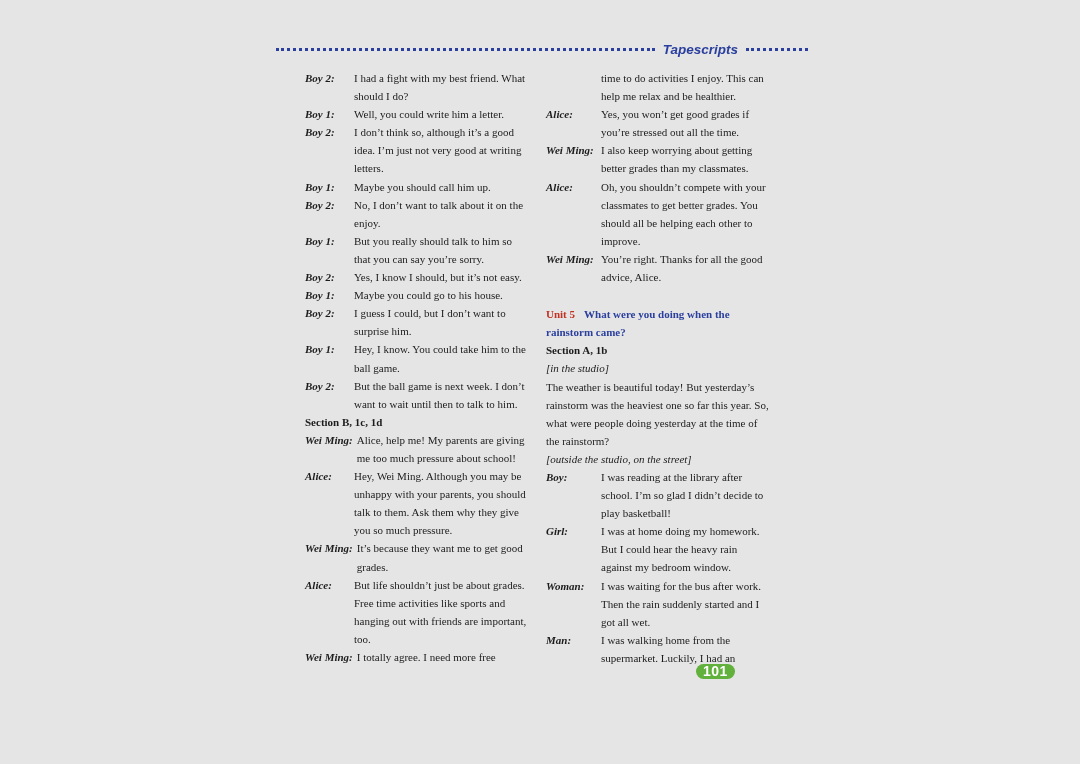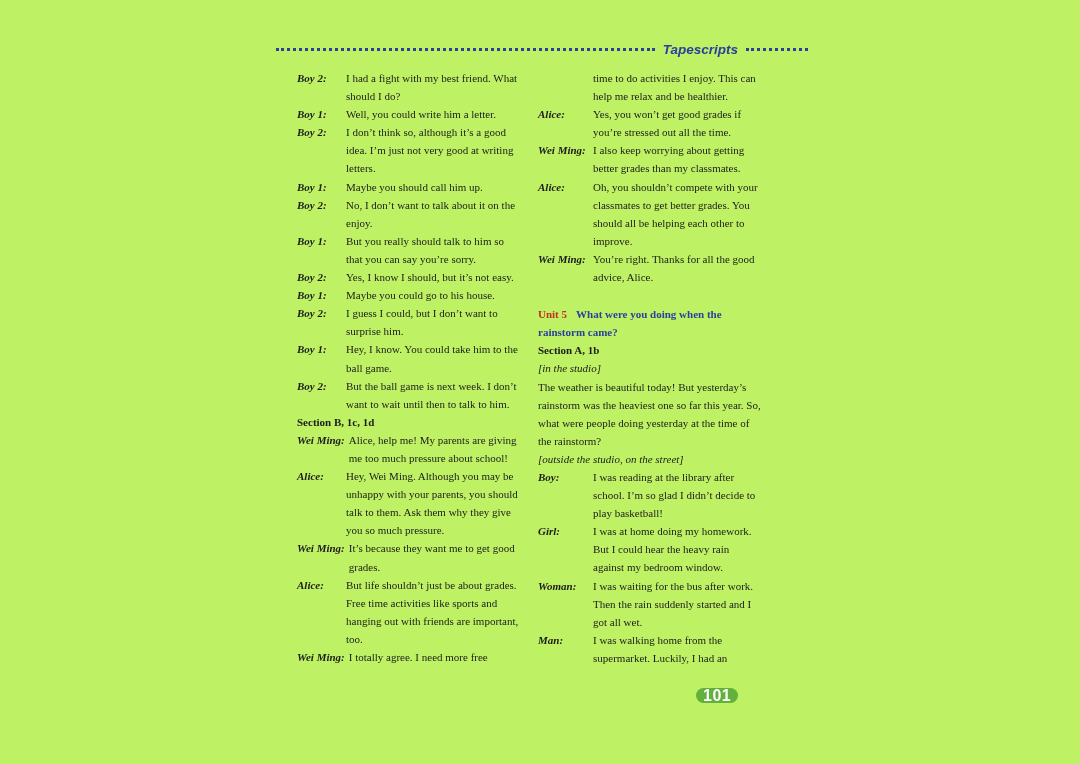--- a/index.html
+++ b/index.html
@@ -4,36 +4,36 @@
 <style>
   * { margin: 0; padding: 0; box-sizing: border-box; }
   html, body { background: #ffffff; }
   body {
     width: 1080px; height: 764px;
     position: relative;
     font-family: "Liberation Serif", serif;
     color: #1c1c1c;
     overflow: hidden;
   }
-  .page { position: absolute; inset: 0; background: #bef264; }
+  .page { position: absolute; inset: 0; background: #e5e5e5; }
 
   .content { position: absolute; left: 276px; top: 42px; width: 532px; }
 
   .header { display: flex; align-items: center; gap: 8px; height: 14px; }
   .dots { border-top: 3px dotted var(--accent-blue, #2a3f9e); height: 0; margin-top: 1px; }
   .dots-left { flex: 1 1 auto; }
   .dots-right { flex: 0 0 62px; }
   .header-title {
     color: var(--accent-blue, #2a3f9e);
     font-family: "Liberation Sans", sans-serif;
     font-weight: bold; font-style: italic;
     font-size: 13.5px; white-space: nowrap;
   }
 
-  .cols { display: flex; gap: 16px; margin-top: 13px; margin-left: 21px; width: 466px; justify-content: flex-end; }
+  .cols { display: flex; gap: 16px; margin-top: 13px; margin-left: 29px; width: 466px; justify-content: flex-end; }
   .col { font-size: 11px; line-height: 18.1px; }
   .col-left  { flex: 0 0 225px; }
   .col-right { flex: 0 0 225px; }
 
   .line { display: flex; }
   .speaker {
     flex: 0 0 auto; min-width: 49px; padding-right: 4px;
     font-style: italic; font-weight: 700;
   }
   .col-right .speaker { min-width: 55px; }
@@ -43,25 +43,25 @@
   .stage { font-style: italic; }
 
   .unit-heading {
     font-weight: 700;
     color: var(--accent-blue, #2a3f9e);
     margin-top: 19px;
   }
   .unit-label { color: var(--unit-red, #c23222); margin-right: 9px; }
 
   .page-badge {
-    position: absolute; left: 696px; top: 688px;
+    position: absolute; left: 696px; top: 664px;
     background: var(--badge-green, #61b13c);
     color: #ffffff;
     font-family: "Liberation Sans", sans-serif;
-    font-weight: bold; font-size: 16px; line-height: 13px;
+    font-weight: bold; font-size: 14px; line-height: 13px;
     padding: 1px 7px; border-radius: 9px;
     letter-spacing: 0.5px;
   }
 </style>
 </head>
 <body>
 
 <div class="page">
   <div class="content">
 

